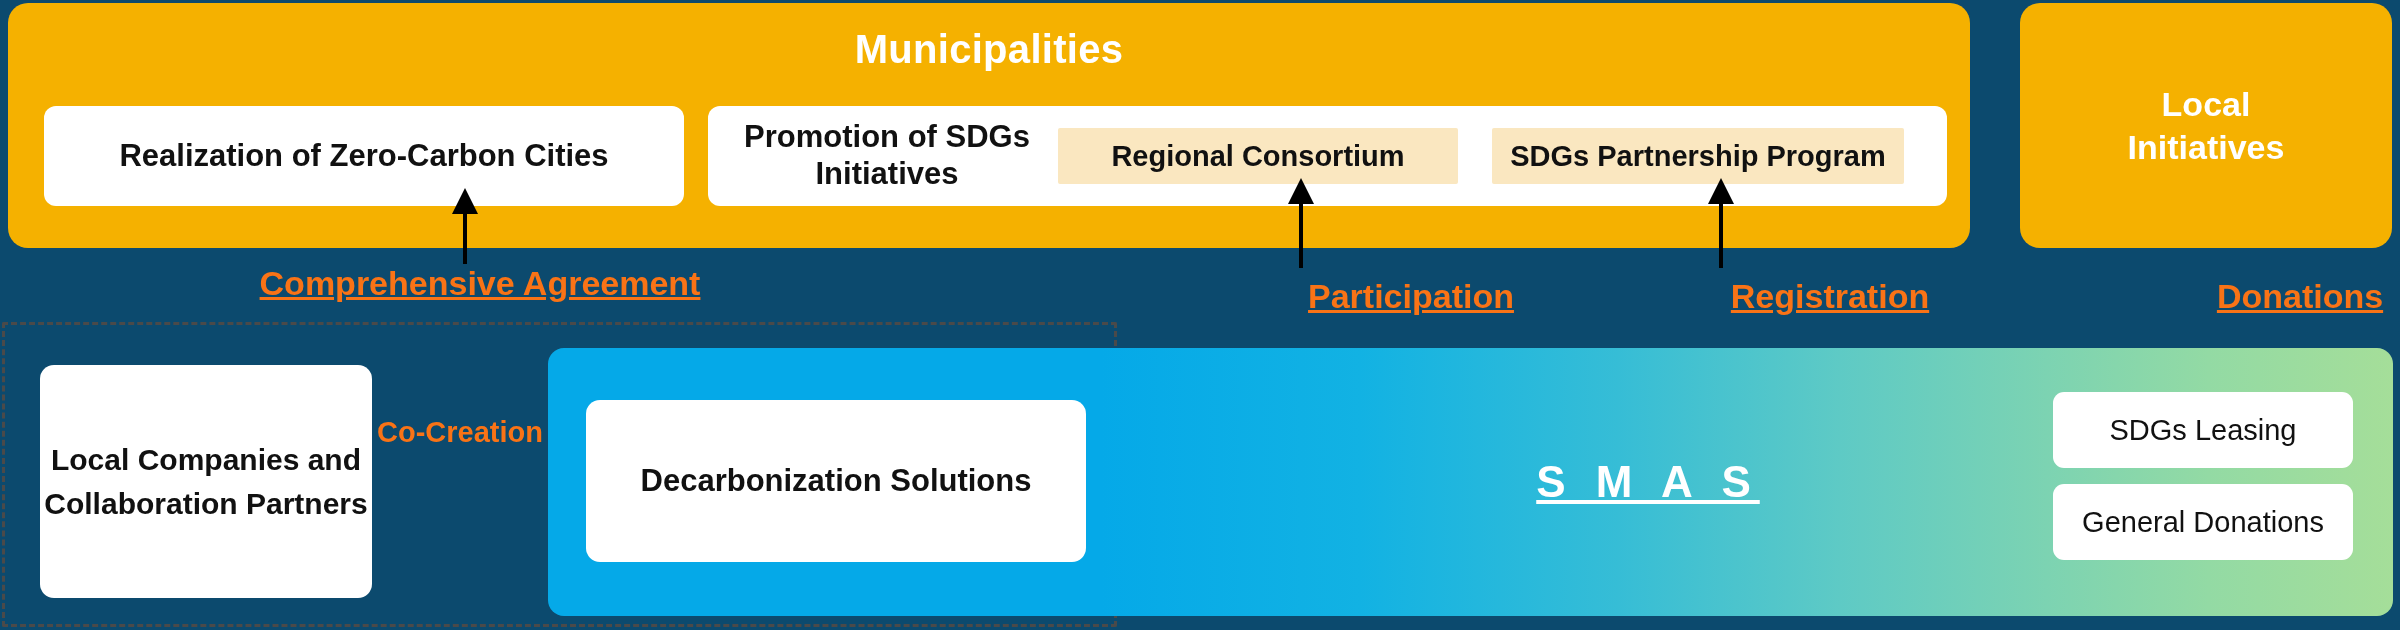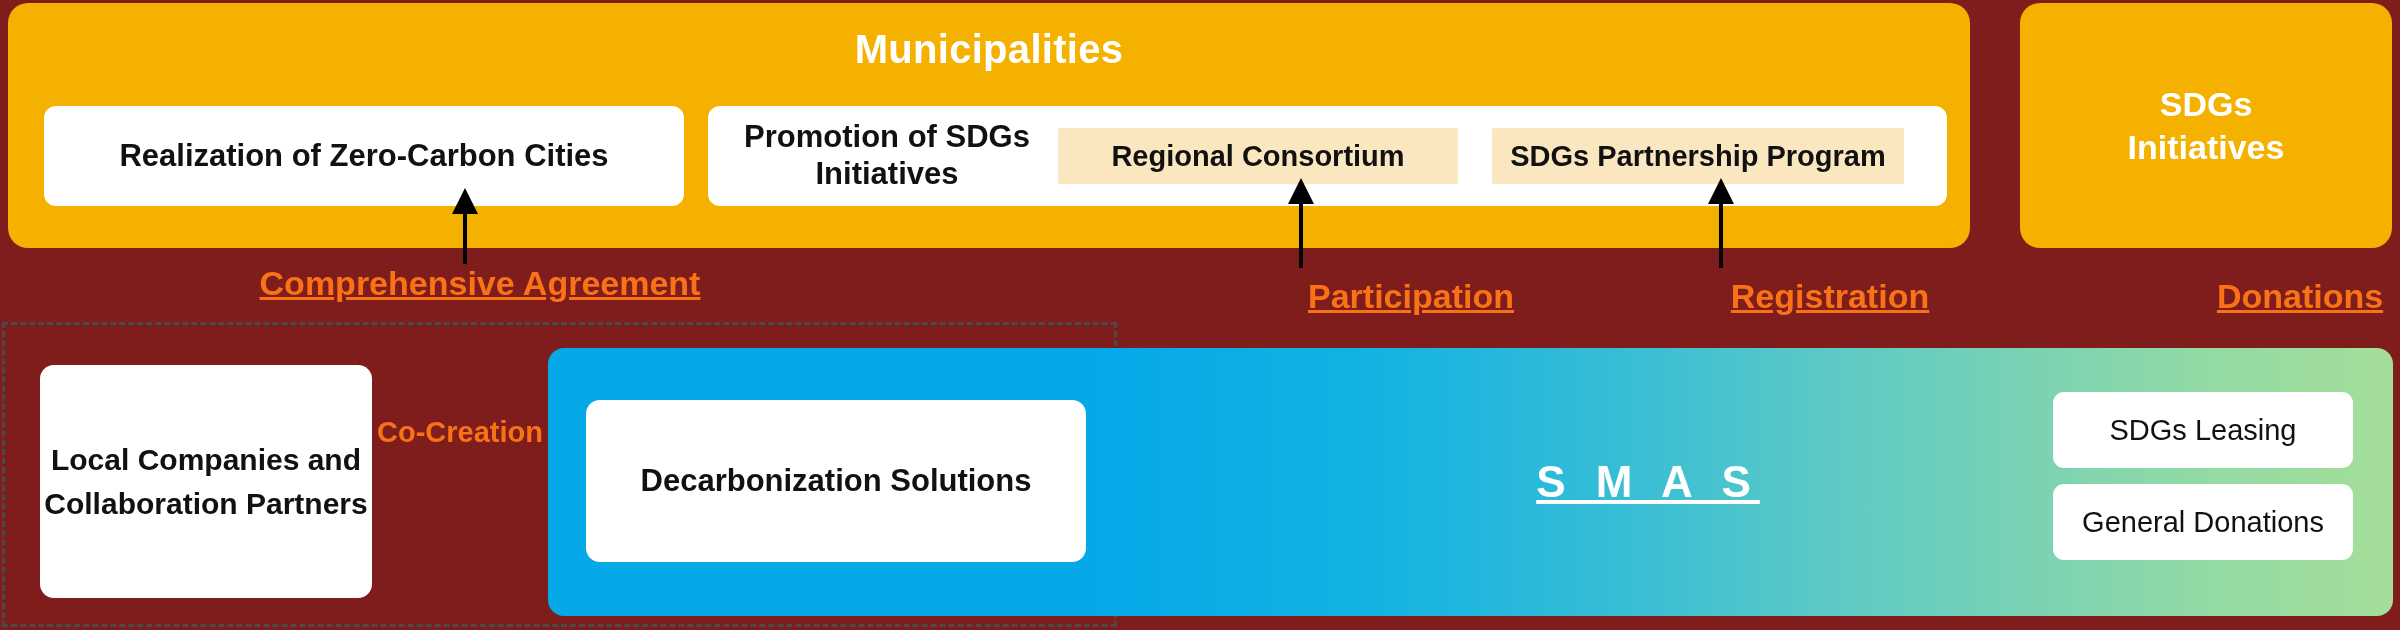--- a/index.html
+++ b/index.html
@@ -7,21 +7,21 @@
     padding: 0;
     background: #000000;
   }
   body {
     font-family: "Liberation Sans", sans-serif;
   }
   #stage {
     position: relative;
     width: 2400px;
     height: 630px;
-    background: #7f1d1d;
+    background: #0c4a6e;
     overflow: hidden;
   }
 
   
   .panel-municipalities {
     position: absolute;
     left: 8px;
     top: 3px;
     width: 1962px;
     height: 245px;
@@ -275,21 +275,21 @@
 
     <div class="card-white card-sdgs-wrap">
       <div class="sdgs-label">Promotion of SDGs Initiatives</div>
       <div class="chip-cream chip-consortium">Regional Consortium</div>
       <div class="chip-cream chip-partnership">SDGs Partnership Program</div>
     </div>
   </div>
 
   <div class="panel-npos">
     <div class="npos-text">
-      <div>SDGs</div>
+      <div>Local</div>
       <div>Initiatives</div>
     </div>
   </div>
 
   <div class="arrow" style="left:452px; top:188px; height:76px;">
     <div class="head"></div>
     <div class="shaft" style="height:62px;"></div>
   </div>
 
   <div class="arrow" style="left:1288px; top:178px; height:90px;">

